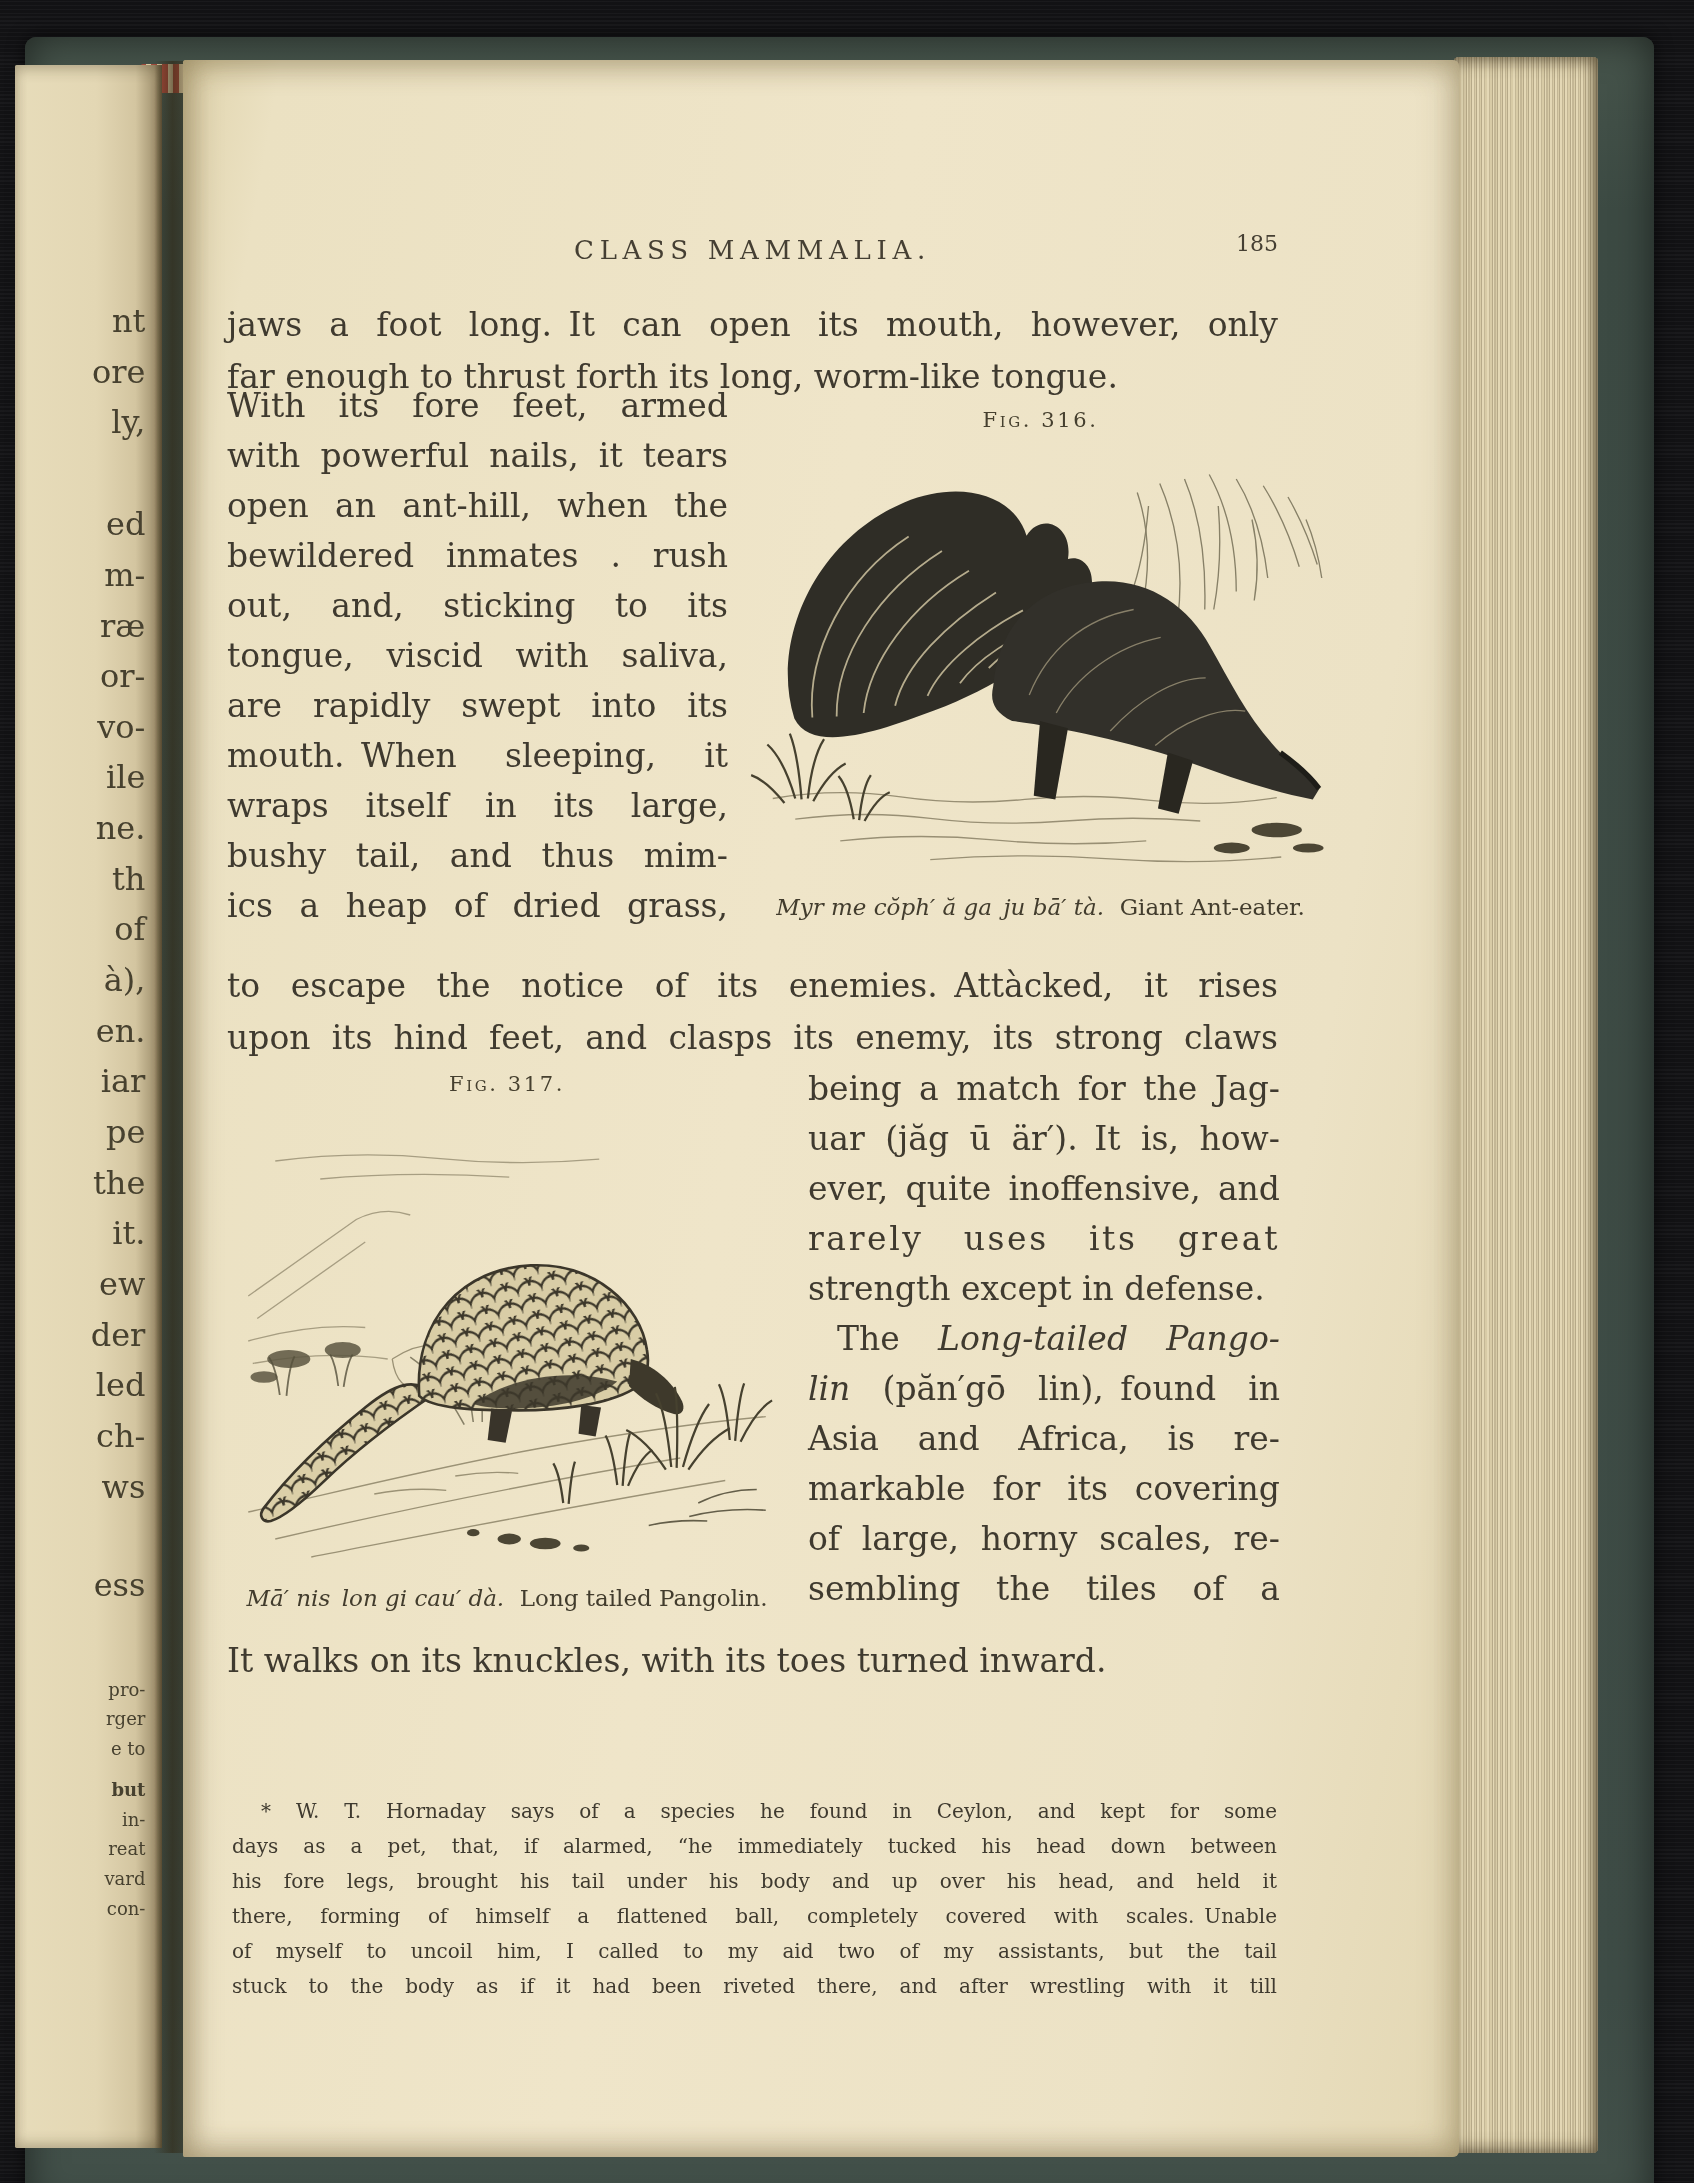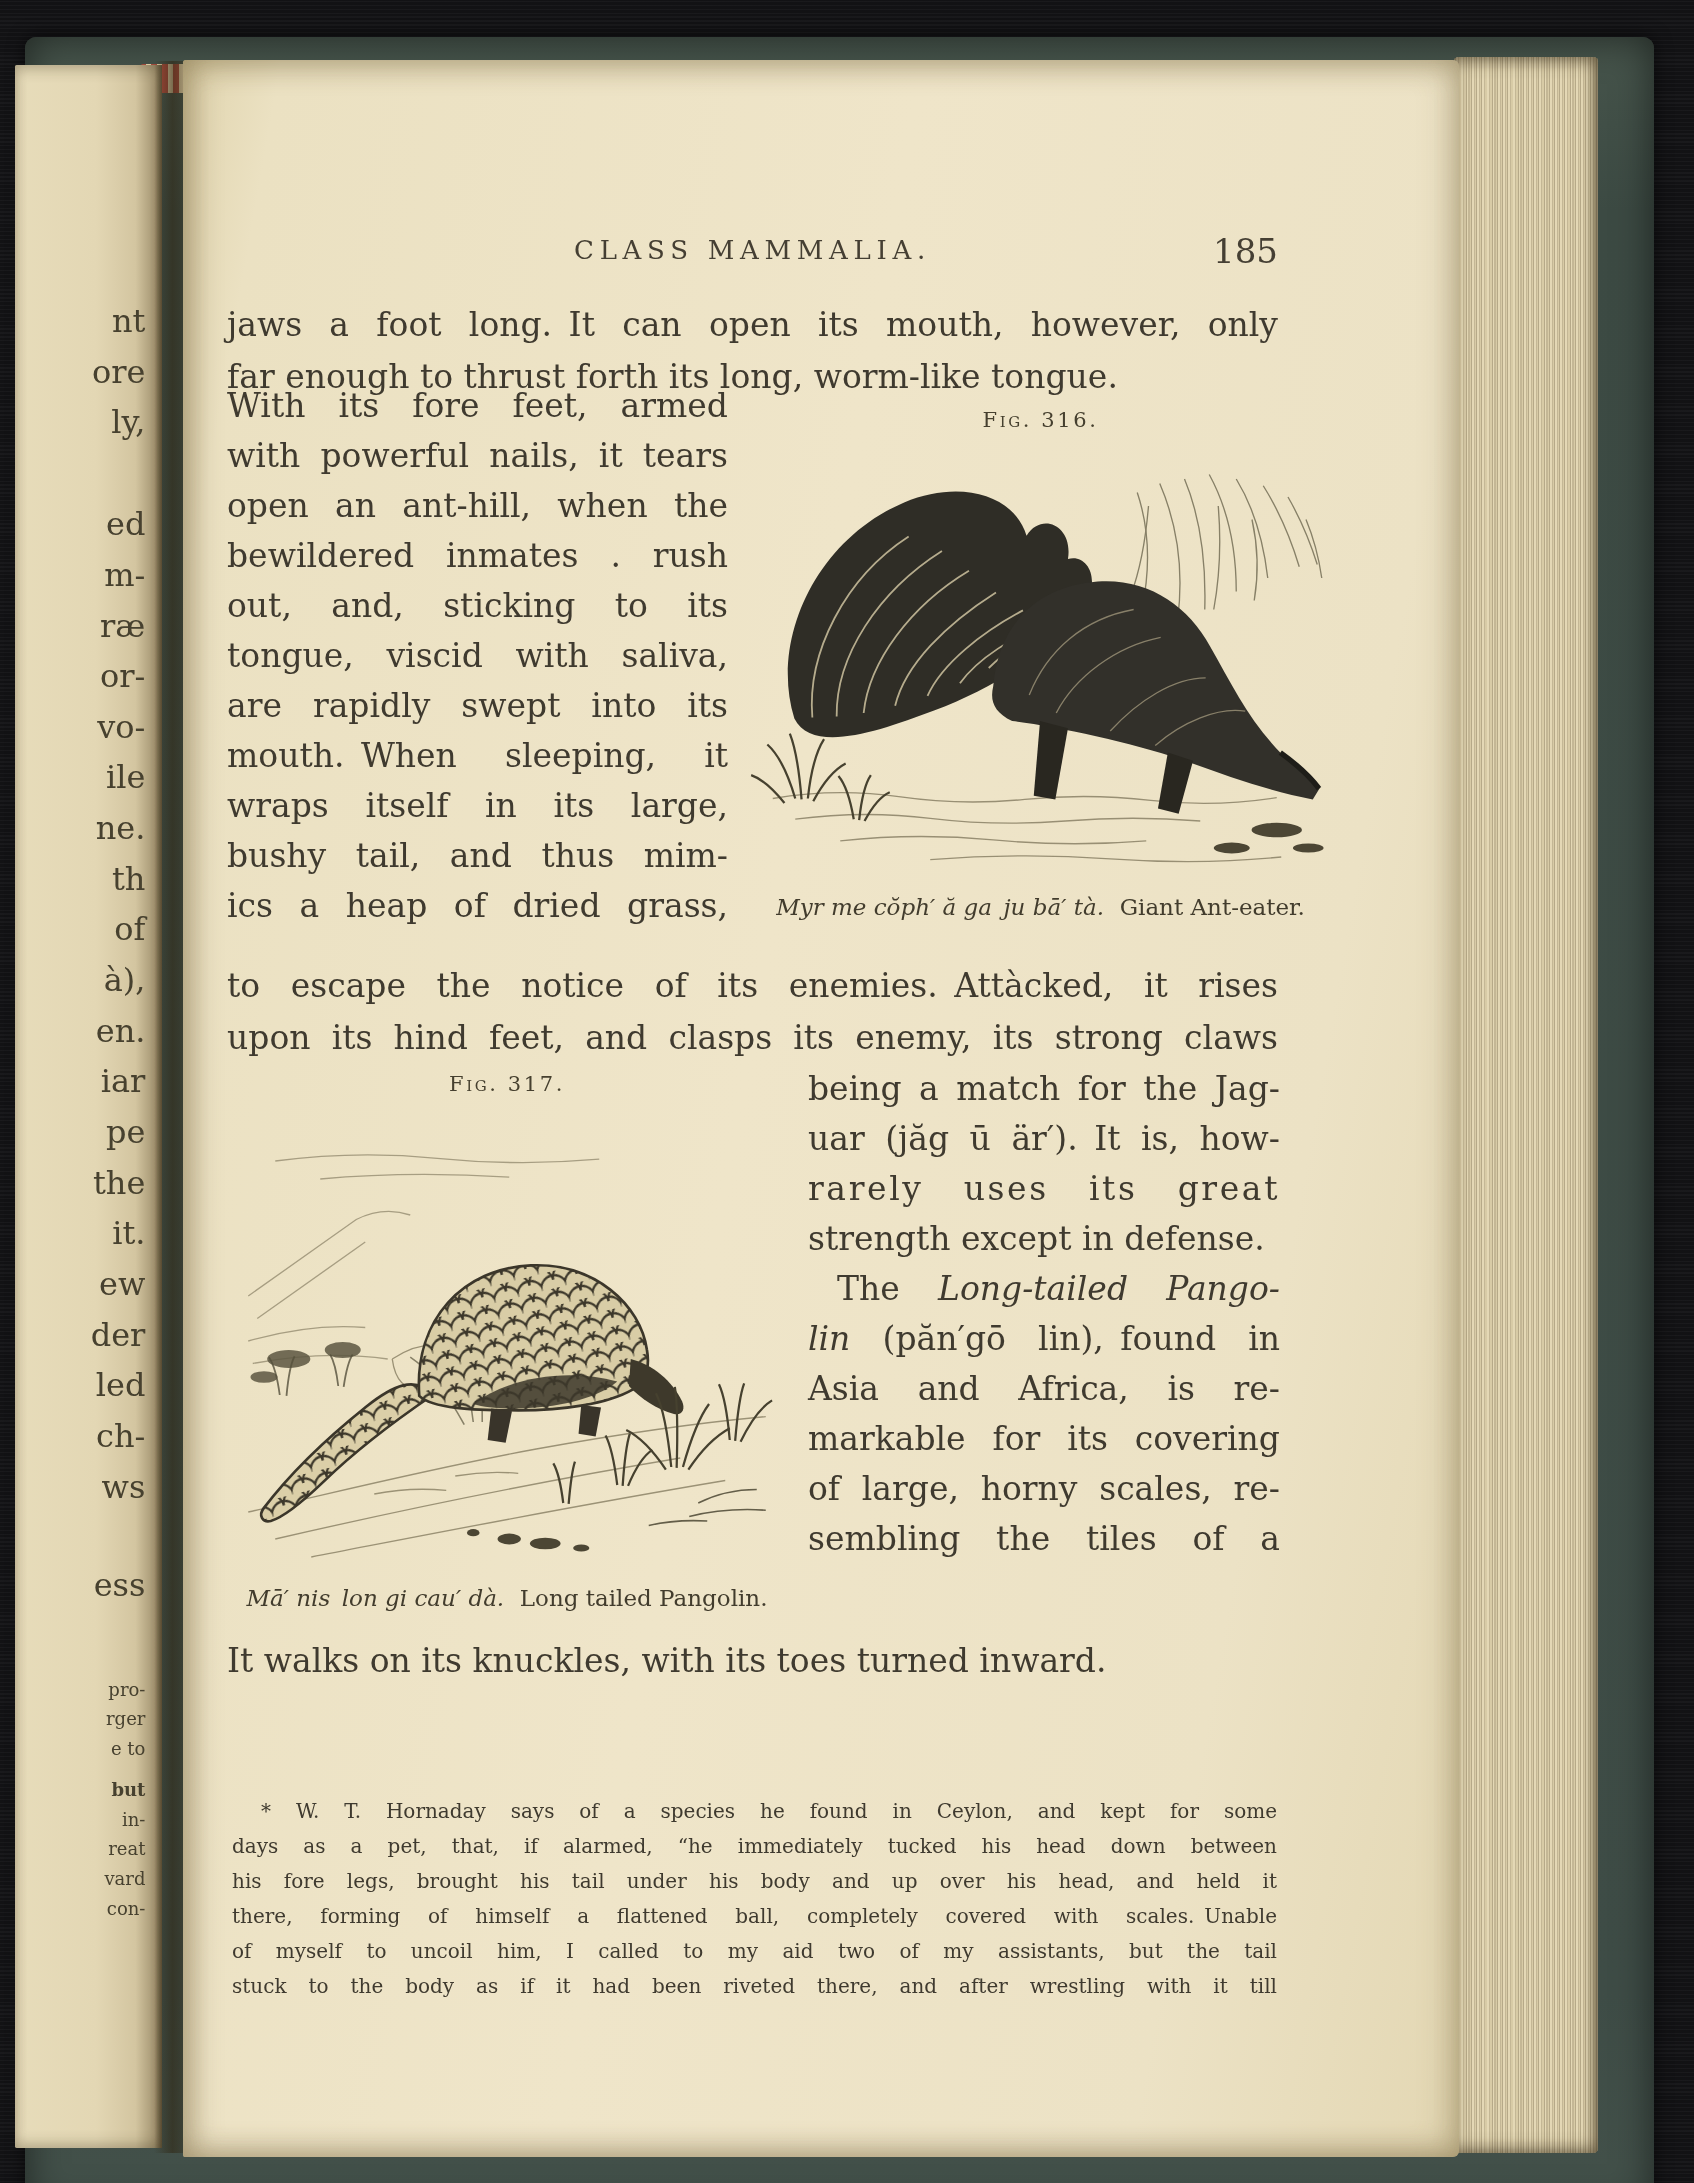--- a/index.html
+++ b/index.html
@@ -30,21 +30,21 @@
     background:linear-gradient(90deg, rgba(46,36,16,0) 0, rgba(46,36,16,.55) 46%, rgba(46,36,16,.12) 100%);}
   
   .main-page{position:absolute;left:183px;top:60px;width:1276px;height:2097px;border-radius:2.6px 6.1px 6.1px 2.6px;
     background:linear-gradient(100deg,#e0d4ae 0,#ebe1c2 6%,#efe5c9 45%,#ece2c5 80%,#e3d7b3 100%);
     box-shadow:inset 0 11.4px 26px rgba(110,92,50,.18), inset 0 -11.4px 26px rgba(110,92,50,.20), inset -13px 0 31px rgba(110,92,50,.18), inset 15px 0 26px rgba(110,92,50,.25);}
   .abs{position:absolute;}
   
   .header{left:44px;top:171px;width:1051px;height:35px;}
   .running-head{position:absolute;left:50%;transform:translateX(-50%);top:3.5px;
     font-size:26px;letter-spacing:5.7px;color:#453f33;white-space:nowrap;}
-  .page-number{position:absolute;right:0;top:0;font-size:34px;color:#453f33;}
+  .page-number{position:absolute;right:0;top:0;font-size:22px;color:#453f33;}
   
   .tblock{font-size:33px;}
   .tline{height:50px;line-height:50px;text-align:justify;text-align-last:justify;white-space:nowrap;}
   .tline.nj{text-align-last:left;}
   .tline.ind{text-indent:29px;}
   .tline.ls{letter-spacing:2.6px;}
   .intro{left:44px;top:239px;width:1051px;}
   .intro .tline,.mid .tline,.closing .tline{height:52px;line-height:52px;}
   .leftcol{left:44px;top:321px;width:501px;}
   .mid{left:44px;top:900px;width:1051px;}
@@ -299,20 +299,21 @@
       </svg>
       <div class="caption">
         <i>Mā′ nis lon gi cau′ dà.</i>
         <span>Long tailed Pangolin.</span>
       </div>
     </div>
 
     <div class="abs tblock rightcol">
         <div class="tline"><span>being a match for the Jag-</span></div>
         <div class="tline"><span>uar (jăg ū är′). It is, how-</span></div>
+        <div class="tline"><span>ever, quite inoffensive, and</span></div>
         <div class="tline ls"><span>rarely uses its great</span></div>
         <div class="tline nj"><span>strength except in defense.</span></div>
         <div class="tline ind"><span>The </span><i>Long-tailed Pango-</i></div>
         <div class="tline"><i>lin</i><span> (păn′gō lin), found in</span></div>
         <div class="tline"><span>Asia and Africa, is re-</span></div>
         <div class="tline"><span>markable for its covering</span></div>
         <div class="tline"><span>of large, horny scales, re-</span></div>
         <div class="tline"><span>sembling the tiles of a</span></div>
       </div>
 

